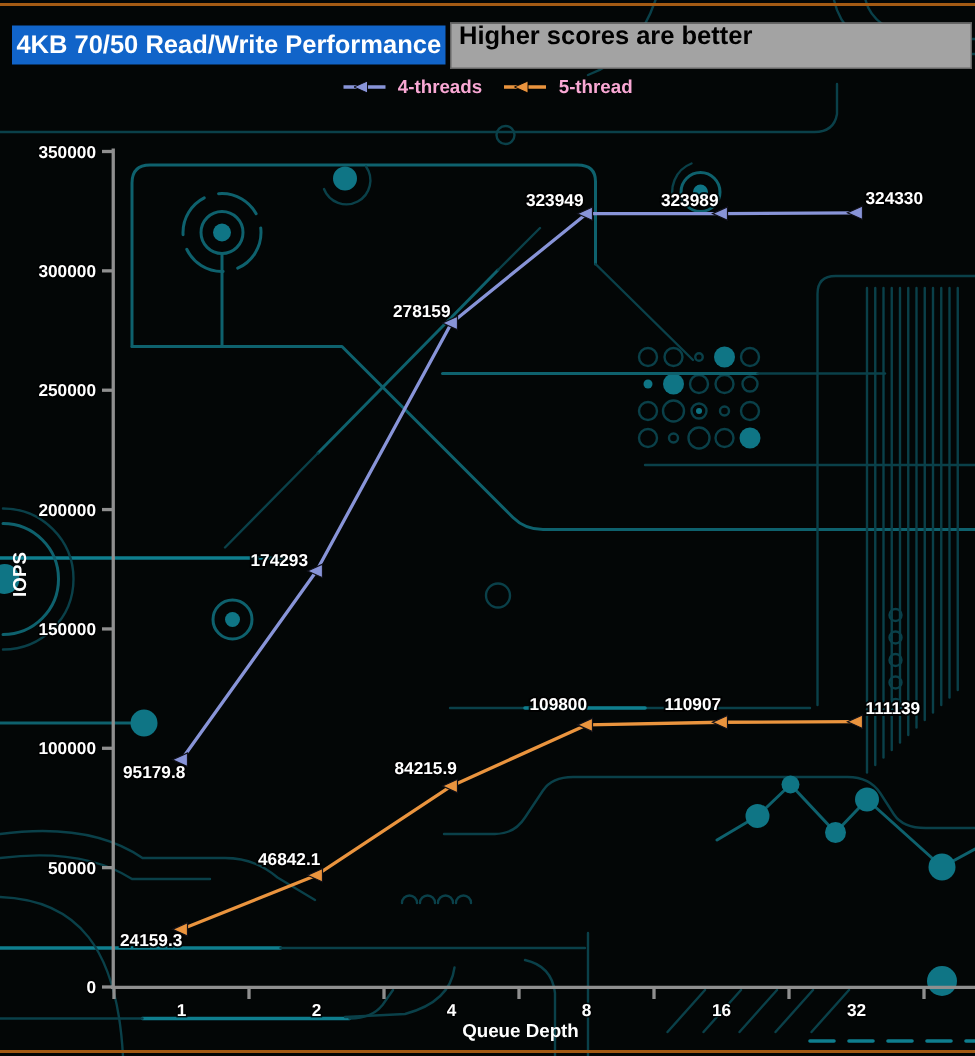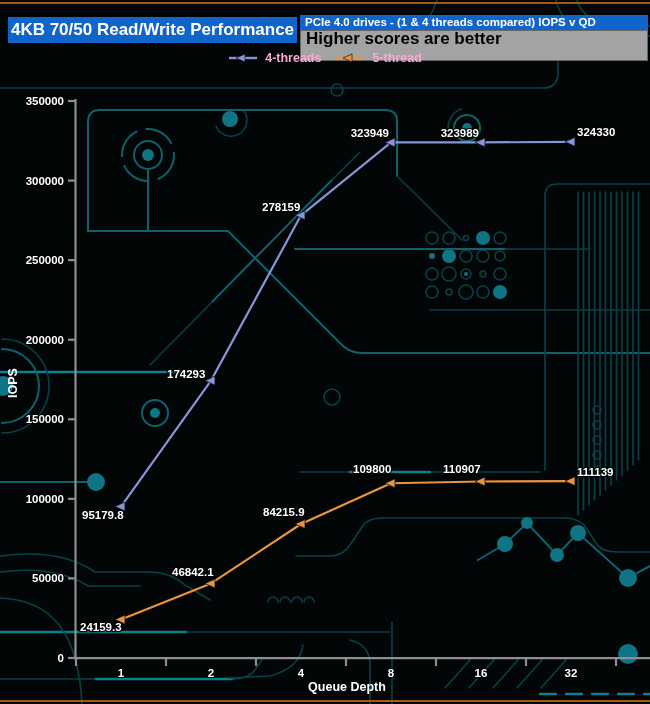--- a/index.html
+++ b/index.html
@@ -166,21 +166,20 @@
     </g>
   </svg>
 
   <div class="top-rule" style="background: rgb(163, 90, 20);"></div>
   <div class="bottom-rule" style="background: rgb(163, 90, 20);"></div>
 
   <div class="title-box" style="background: rgb(17, 100, 201);">
     <span>4KB 70/50 Read/Write Performance</span>
   </div>
   <div class="subtitle-box">
-    <div class="subtitle-blue" style="background: rgb(17, 100, 201);">PCIe 4.0 drives - (1 &amp; 4 threads compared) IOPS v QD</div>
     <div class="subtitle-white">Higher scores are better</div>
   </div>
 
   <div class="legend">
     <div class="legend-item">
       <svg width="30" height="12" viewBox="0 0 30 12">
         <line x1="1" y1="6" x2="29" y2="6" stroke-width="2.4" stroke="#8894d8"></line>
         <polygon points="8,6 17,2 17,10" stroke="#000" stroke-width="0.6" fill="#8894d8"></polygon>
       </svg>
       <span>4-threads</span>

